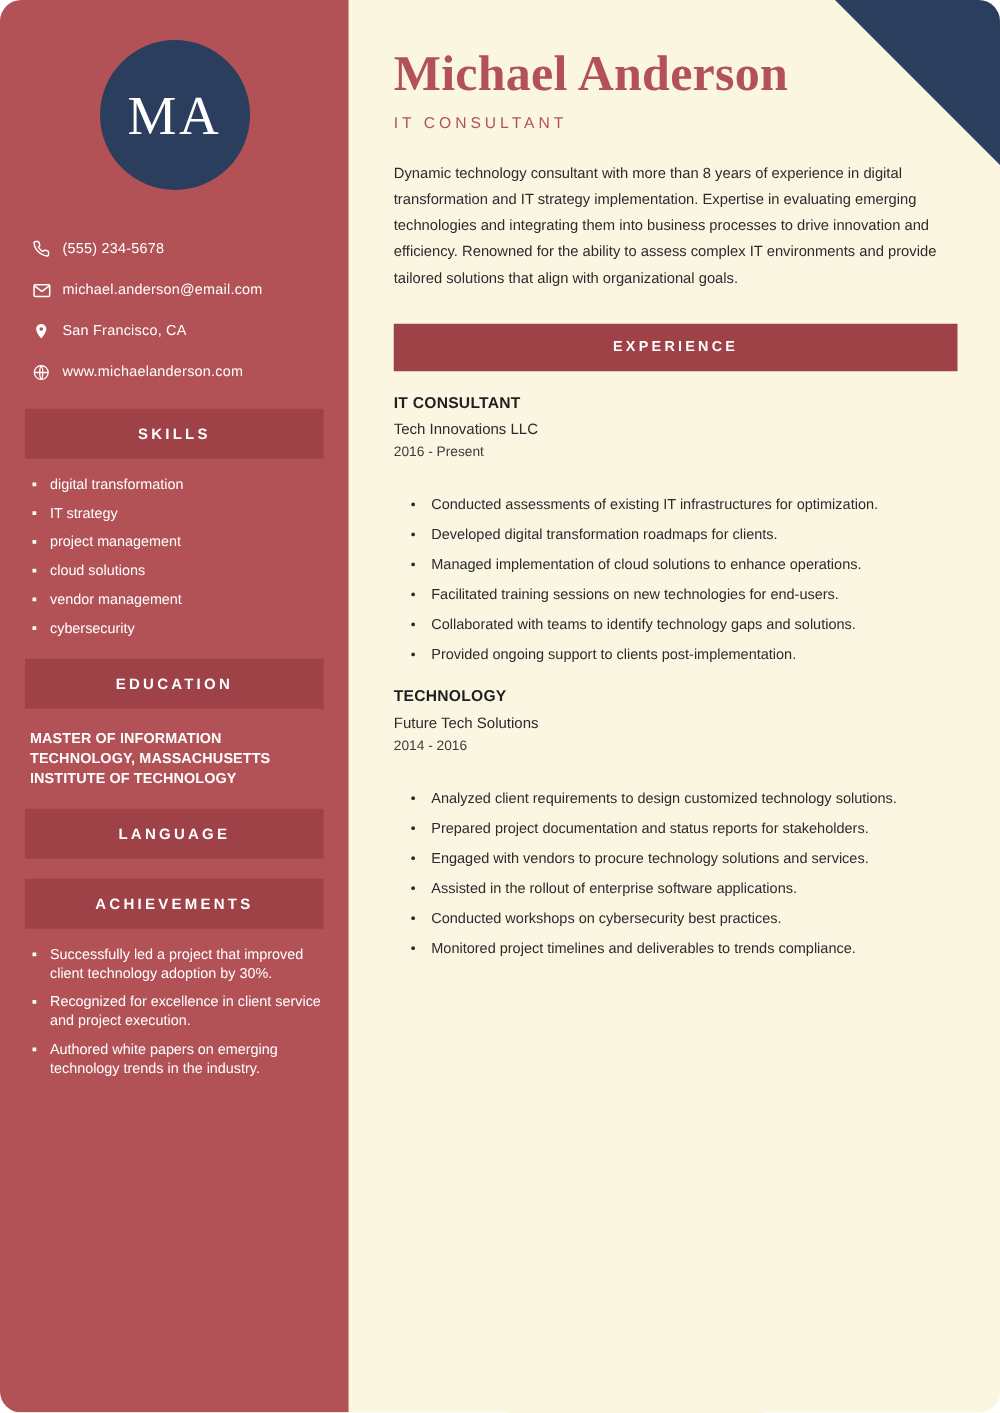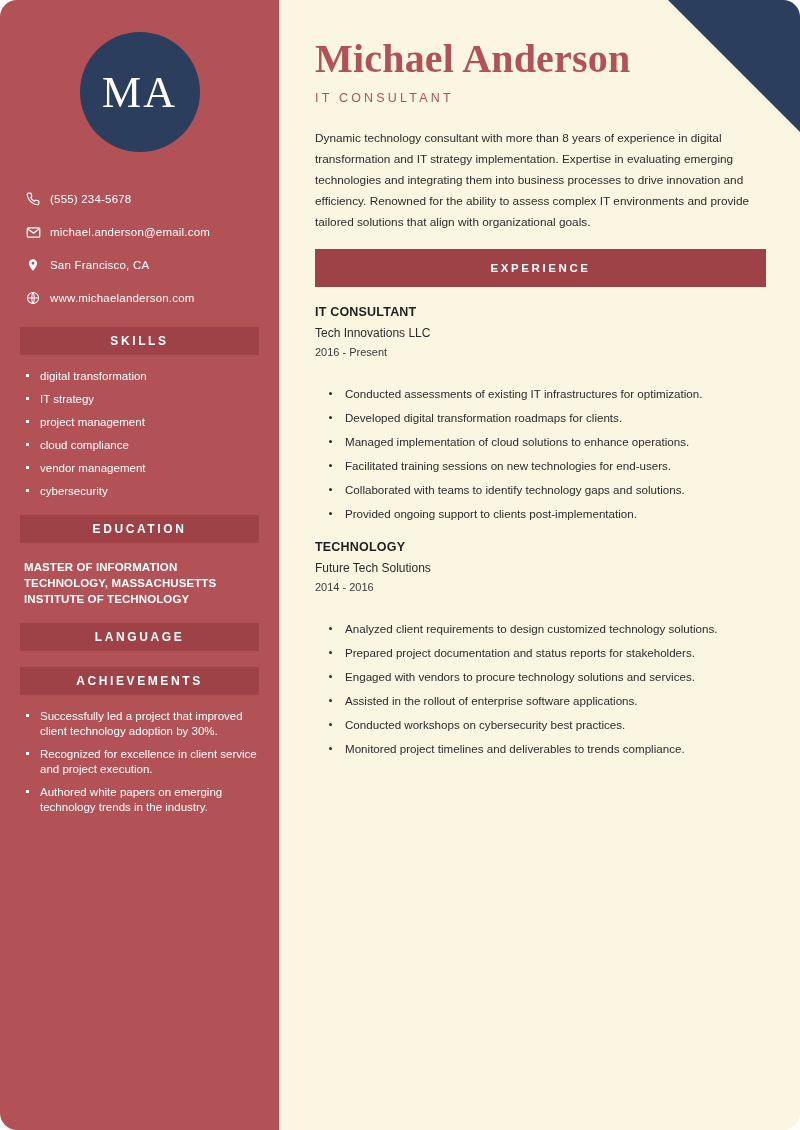--- a/index.html
+++ b/index.html
@@ -62,21 +62,21 @@
     letter-spacing: 0.2px;
     color: #ffffff;
     padding-left: 4px;
     white-space: nowrap;
   }
 
   .side-heading {
     margin: 16px 20px 0 20px;
     background: #9e4248;
     color: #ffffff;
-    height: 28px;
+    height: 40px;
     display: flex; align-items: center; justify-content: center;
     font-size: 12px;
     font-weight: bold;
     letter-spacing: 2.6px;
   }
 
   .side-body { padding: 0 20px; }
 
   ul.bullets {
     list-style: none;
@@ -143,21 +143,21 @@
   }
   .summary {
     margin-top: 23px;
     font-size: 11.8px;
     line-height: 21px;
     color: #2b2b2b;
     max-width: 460px;
   }
 
   .main-heading {
-    margin-top: 16px;
+    margin-top: 26px;
     background: #9e4248;
     color: #ffffff;
     height: 38px;
     display: flex; align-items: center; justify-content: center;
     font-size: 11.5px;
     font-weight: bold;
     letter-spacing: 2.6px;
   }
 
   .job { margin-top: 18px; }
@@ -251,21 +251,21 @@
       </div>
 
     </div>
 
     <div class="side-heading">SKILLS</div>
     <div class="side-body">
       <ul class="bullets">
         <li>digital transformation</li>
         <li>IT strategy</li>
         <li>project management</li>
-        <li>cloud compliance</li>
+        <li>cloud solutions</li>
         <li>vendor management</li>
         <li>cybersecurity</li>
       </ul>
     </div>
 
     <div class="side-heading">EDUCATION</div>
     <div class="side-body">
       <div class="edu-block">MASTER OF INFORMATION TECHNOLOGY, MASSACHUSETTS INSTITUTE OF TECHNOLOGY</div>
     </div>
 

